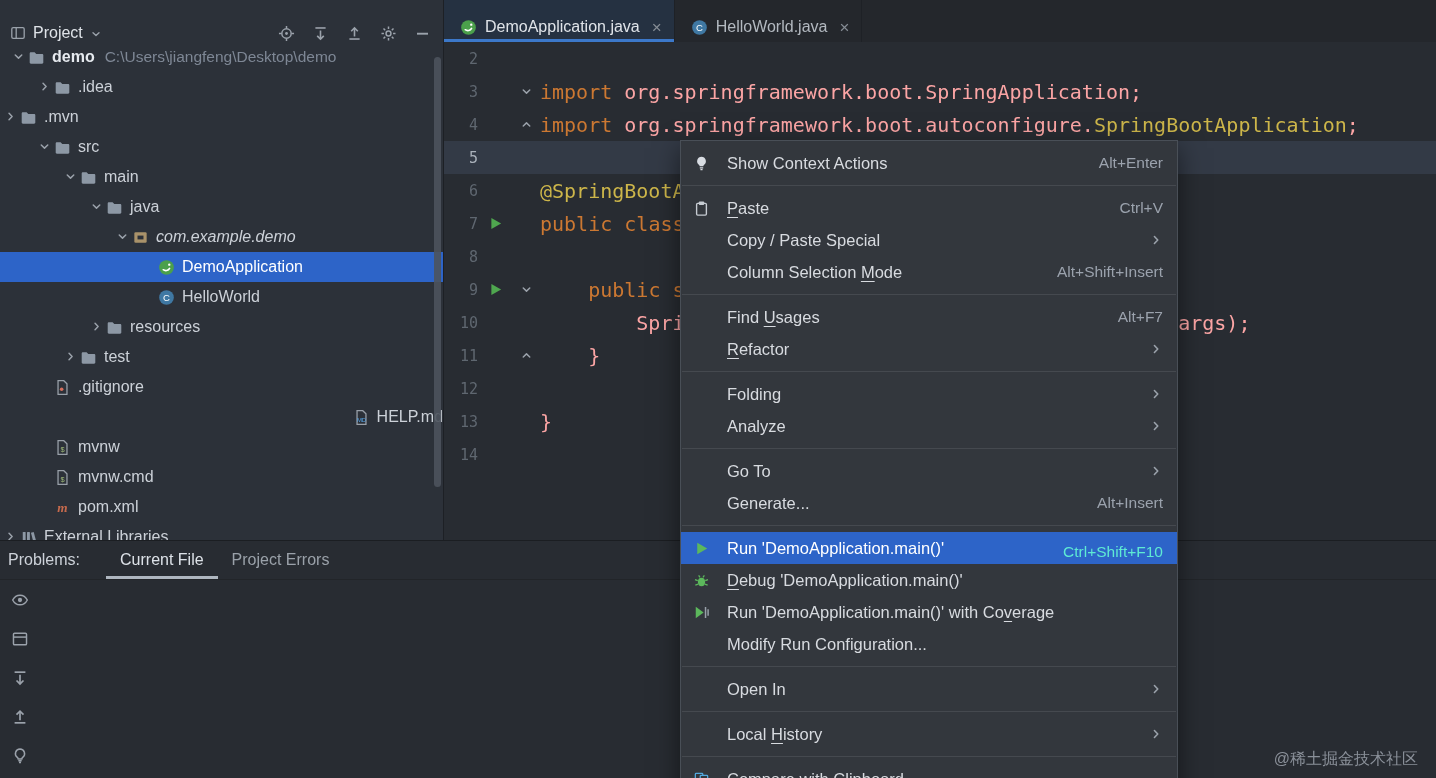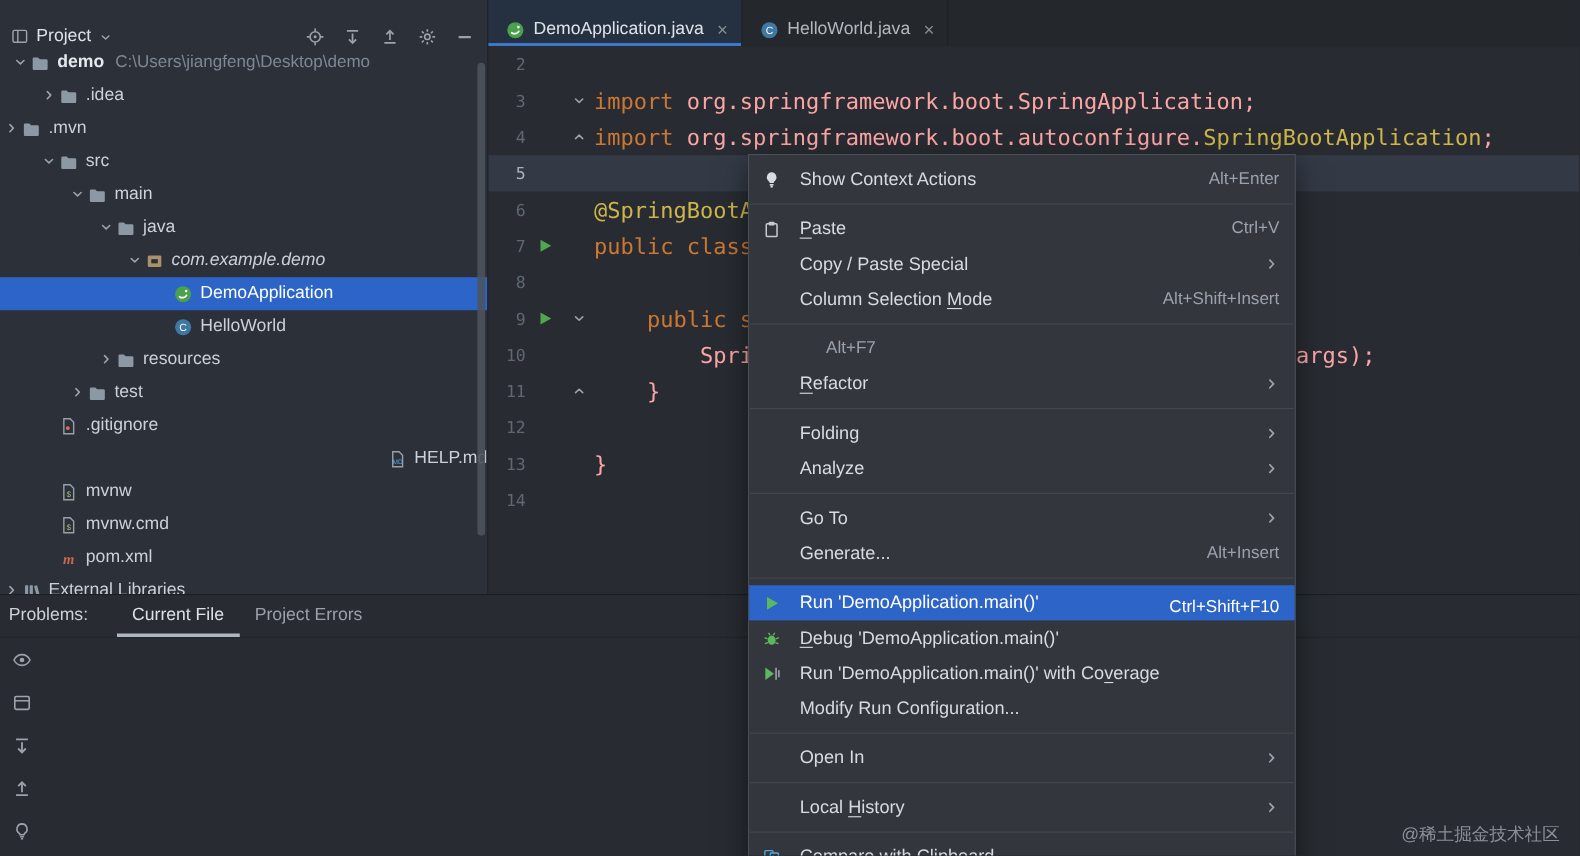--- a/index.html
+++ b/index.html
@@ -75,21 +75,21 @@
   #context-menu{position:absolute;left:680px;top:140px;width:498px;background:#33373d;
                 border:1px solid #494f57;box-shadow:0 8px 24px rgba(0,0,0,.5);
                 padding:6px 0;z-index:30;font-size:16.5px;box-sizing:border-box;}
   .mi{height:32px;display:flex;align-items:center;padding:0 14px 0 12px;color:#d8dbe0;cursor:pointer;}
   .mi.hl{background:#2d64c8;color:#ffffff;}
   .mico{width:34px;height:17px;flex:none;display:inline-flex;}
   .mico svg{width:17px;height:17px;}
   .mlabel{flex:1;white-space:nowrap;}
   .mlabel u{text-underline-offset:3px;}
   .mshort{color:#9ba2ad;margin-left:24px;font-size:15.5px;white-space:nowrap;}
-  .mi.hl .mshort{color:#ffffff;margin-top:7px;}
+  .mi.hl .mshort{color:#5eead4;margin-top:7px;}
   .marrow{width:14px;height:14px;margin-left:24px;display:inline-flex;}
   .msep{height:1px;background:#45494f;margin:6px 1px;}
 
   #watermark{position:absolute;right:18px;bottom:8px;color:#8a9099;font-size:16px;}
 </style>
 </head>
 <body>
 
 <div id="app">
 
@@ -559,20 +559,21 @@
         </span>
       </div>
       <div class="mi">
         <span class="mico icn"></span>
         <span class="mlabel">Column Selection <u>M</u>ode</span>
         <span class="mshort">Alt+Shift+Insert</span>
       </div>
       <div class="msep"></div>
       <div class="mi">
         <span class="mico icn"></span>
+        <span class="mlabel">Find <u>U</u>sages</span>
         <span class="mshort">Alt+F7</span>
       </div>
       <div class="mi">
         <span class="mico icn"></span>
         <span class="mlabel"><u>R</u>efactor</span>
         <span class="marrow icn">
           <svg viewBox="0 0 16 16">
             <path d="M6.2 4 10 8l-3.8 4" fill="none" stroke="#9ba2ab" stroke-width="1.8" stroke-linecap="round" stroke-linejoin="round"></path>
           </svg>
         </span>

